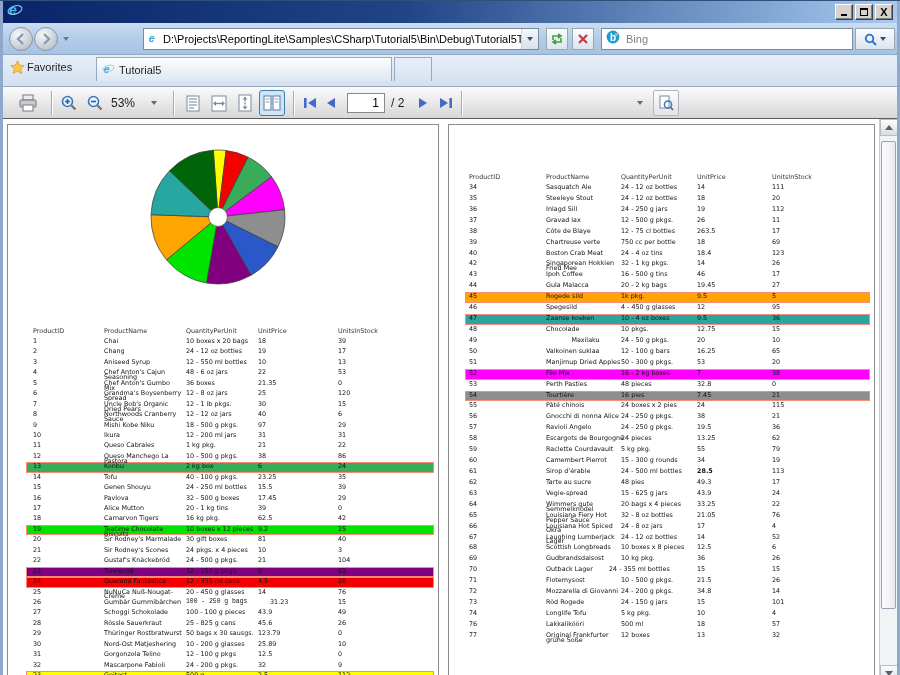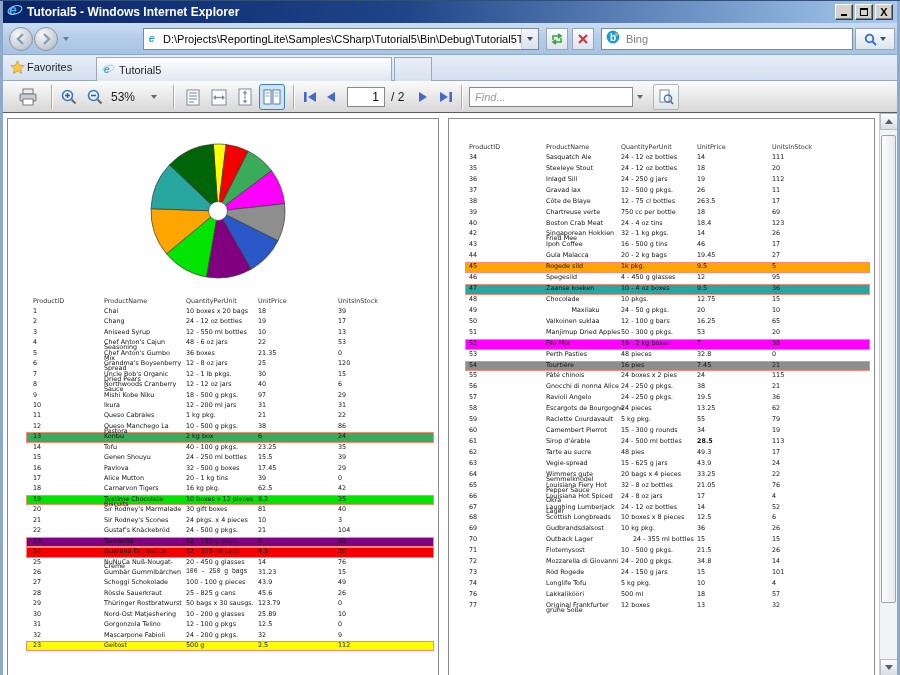--- a/index.html
+++ b/index.html
@@ -22,21 +22,21 @@
   .addr .ico{margin:0 3px;}
   .addr input{flex:1;border:0;outline:0;font-size:11px;color:#000;background:transparent;padding:0;}
   .addr .drop{width:17px;height:100%;border-left:1px solid #C8D2DC;background:linear-gradient(180deg,#F4F7FA,#D9E2EC);display:flex;align-items:center;justify-content:center;}
   .sqbtn{position:absolute;top:5px;width:22px;height:22px;background:linear-gradient(180deg,#FBFCFD,#DCE4EE);border:1px solid #98A6B8;display:flex;align-items:center;justify-content:center;}
   .search{position:absolute;left:598px;top:5px;width:252px;height:22px;background:#fff;border:1px solid #7A8A99;display:flex;align-items:center;}
   .search input{flex:1;border:0;outline:0;font-size:11px;background:transparent;color:#333;}
   .search input::placeholder{color:#808080;opacity:1;}
   .magbtn{position:absolute;left:852px;top:5px;width:40px;height:22px;background:linear-gradient(180deg,#FBFCFD,#DCE4EE);border:1px solid #98A6B8;display:flex;align-items:center;justify-content:center;gap:3px;}
   .tri{width:0;height:0;border-left:3px solid transparent;border-right:3px solid transparent;border-top:4px solid #3C5066;}
   
-  .favbar{position:relative;height:26px;background:linear-gradient(180deg,#E7EEF7,#D3E0EF);border-bottom:1px solid #98A8BE;}
+  .favbar{position:relative;height:32px;background:linear-gradient(180deg,#E7EEF7,#D3E0EF);border-bottom:1px solid #98A8BE;}
   .favlabel{position:absolute;left:24px;top:6px;font-size:11px;color:#1E1E1E;}
   .staric{position:absolute;left:7px;top:5px;}
   .tab{position:absolute;left:93px;top:2px;width:296px;height:24px;background:linear-gradient(180deg,#FDFDFE,#EAF0F7 60%,#DEE7F2);border:1px solid #98A8BE;border-bottom:0;display:flex;align-items:center;padding-left:5px;gap:4px;}
   .tab .tlabel{font-size:11px;color:#1E1E1E;}
   .tabstub{position:absolute;left:391px;top:2px;width:38px;height:24px;background:linear-gradient(180deg,#E9EFF7,#D8E2EF);border:1px solid #98A8BE;border-bottom:0;}
   
   .toolbar{position:relative;height:32px;background:linear-gradient(180deg,#FBFBFB,#E7E7E7 55%,#D7D7D7);border-bottom:1px solid #5C5C5C;}
   .tsep{position:absolute;top:4px;width:1px;height:24px;background:#ABABAB;box-shadow:1px 0 0 #FFFFFF;}
   .titem{position:absolute;top:3px;height:26px;display:flex;align-items:center;justify-content:center;}
   .tbtn{border:1px solid transparent;border-radius:2px;background:transparent;padding:0;display:flex;align-items:center;justify-content:center;}
@@ -44,21 +44,21 @@
   .zoomtxt{font-size:12px;color:#1A1A1A;}
   .pagebox{width:38px;height:20px;border:1px solid #898989;background:#fff;font-size:12px;text-align:right;padding-right:5px;outline:0;}
   .pagetotal{font-size:12px;color:#1A1A1A;}
   .findbox{width:164px;height:20px;border:1px solid #898989;background:#fff;font-size:11px;padding:0 5px;outline:0;}
   .findbox::placeholder{font-style:italic;color:#9A9A9A;opacity:1;}
   
   .content{position:relative;height:563px;background:#FFFFFF;overflow:hidden;}
   .page{position:absolute;top:5px;background:#fff;border:1px solid #8C8C8C;height:600px;}
   .page1{left:4px;width:432px;}
   .page2{left:445px;width:427px;}
-  .tblwrap{position:absolute;left:0;width:100%;}
+  .tblwrap{position:absolute;left:0;width:100%;margin-top:24px;}
   .trow{position:relative;}
   .cell{position:absolute;top:2px;font-size:6.4px;line-height:4.9px;color:#141414;font-family:"DejaVu Sans",sans-serif;white-space:nowrap;z-index:1;}
   .cell.c1{white-space:normal;width:79px;}
   .hdr .cell{color:#333;}
   .band{position:absolute;top:0;bottom:0;z-index:0;border:1px solid #F88A7A;}
   .vscroll{position:absolute;right:0;top:0;width:18px;height:100%;background:#F2F3F5;border-left:1px solid #C8CCD2;}
   .sbtn{position:absolute;left:0;width:18px;height:17px;background:linear-gradient(180deg,#FDFDFD,#D9DCE1);border:1px solid #B8BCC4;display:flex;align-items:center;justify-content:center;}
   .sbtn.up{top:0;} .sbtn.down{bottom:0;}
   .sthumb{position:absolute;left:1px;top:22px;width:15px;height:468px;background:linear-gradient(90deg,#FDFDFD,#E8EAEE);border:1px solid #9AA4B0;border-radius:2px;}
   .arr-up{width:0;height:0;border-left:4px solid transparent;border-right:4px solid transparent;border-bottom:5px solid #5A5E66;}
@@ -70,21 +70,20 @@
 
 <div class="win">
 
   <div class="titlebar">
     <span>
       <svg width="16" height="16" viewBox="0 0 16 16">
           <text x="2" y="13" font-size="14" font-weight="bold" font-style="italic" fill="#49B8F0">e</text>
           <ellipse cx="8" cy="8" rx="7.2" ry="4" fill="none" stroke="#8ED2F5" stroke-width="1" transform="rotate(-18 8 8)"></ellipse>
         </svg>
     </span>
-    <span class="title">Tutorial5 - Windows Internet Explorer</span>
     <div class="winbtns">
       <button class="wbtn"><span class="mini"></span></button>
       <button class="wbtn"><span class="maxi"></span></button>
       <button class="wbtn"><span class="closex">X</span></button>
     </div>
   </div>
 
   <div class="navbar">
     <div class="circbtn" style="left:6px">
       <svg width="12" height="12" viewBox="0 0 12 12">
@@ -268,23 +267,20 @@
       </div>
     <div class="titem" style="left:434px">
         <button class="tbtn">
       <svg width="16" height="14" viewBox="0 0 16 14">
             <path d="M2 2 L10 7 L2 12 Z" fill="#4668C8"></path>
             <rect x="11.4" y="2" width="2.6" height="10" fill="#4668C8"></rect>
           </svg>
     </button>
       </div>
     <div class="tsep" style="left:458px"></div>
-    <div class="titem" style="left:466px">
-        <input class="findbox" placeholder="Find..." style="">
-      </div>
     <div class="titem" style="left:634px">
         <span class="tri" style="border-top-color:#5A6B7E"></span>
       </div>
     <div class="titem" style="left:650px">
         <button class="tbtn" style="width:26px;height:26px;border:1px solid #B0B6BE;background:linear-gradient(180deg,#FCFCFC,#E2E4E8)">
       <svg width="16" height="16" viewBox="0 0 16 16">
             <rect x="2" y="1" width="9" height="12" fill="#fff" stroke="#7C8A9C"></rect>
             <circle cx="10" cy="9.5" r="3.6" fill="none" stroke="#3E76C0" stroke-width="1.5"></circle>
             <line x1="12.6" y1="12.4" x2="15" y2="15" stroke="#6E6E6E" stroke-width="1.8"></line>
           </svg>
@@ -494,21 +490,21 @@
             <span class="cell c0" style="left: 25px;">25</span>
             <span class="cell c1" style="left: 96px;">NuNuCa Nuß-Nougat-Creme</span>
             <span class="cell c2" style="left: 178px;">20 - 450 g glasses</span>
             <span class="cell c3" style="left: 250px;">14</span>
             <span class="cell c4" style="left: 330px;">76</span>
           </div>
           <div class="trow" style="height: 10.45px;">
             <span class="cell c0" style="left: 25px;">26</span>
             <span class="cell c1" style="left: 96px;">Gumbär Gummibärchen</span>
             <span class="cell c2" style="left: 178px; font-family: Liberation Mono, monospace;">100 - 250 g bags</span>
-            <span class="cell c3" style="left: 250px;">31.23</span>
+            <span class="cell c3" style="left: 262px;">31.23</span>
             <span class="cell c4" style="left: 330px;">15</span>
           </div>
           <div class="trow" style="height: 10.45px;">
             <span class="cell c0" style="left: 25px;">27</span>
             <span class="cell c1" style="left: 96px;">Schoggi Schokolade</span>
             <span class="cell c2" style="left: 178px;">100 - 100 g pieces</span>
             <span class="cell c3" style="left: 250px;">43.9</span>
             <span class="cell c4" style="left: 330px;">49</span>
           </div>
           <div class="trow" style="height: 10.45px;">
@@ -810,21 +806,21 @@
           <div class="trow" style="height: 10.93px;">
             <span class="cell c0" style="left: 20px;">69</span>
             <span class="cell c1" style="left: 97px;">Gudbrandsdalsost</span>
             <span class="cell c2" style="left: 172px;">10 kg pkg.</span>
             <span class="cell c3" style="left: 248px;">36</span>
             <span class="cell c4" style="left: 323px;">26</span>
           </div>
           <div class="trow" style="height: 10.93px;">
             <span class="cell c0" style="left: 20px;">70</span>
             <span class="cell c1" style="left: 97px;">Outback Lager</span>
-            <span class="cell c2" style="left: 184px;">24 - 355 ml bottles</span>
+            <span class="cell c2" style="left: 160px;">24 - 355 ml bottles</span>
             <span class="cell c3" style="left: 248px;">15</span>
             <span class="cell c4" style="left: 323px;">15</span>
           </div>
           <div class="trow" style="height: 10.93px;">
             <span class="cell c0" style="left: 20px;">71</span>
             <span class="cell c1" style="left: 97px;">Flotemysost</span>
             <span class="cell c2" style="left: 172px;">10 - 500 g pkgs.</span>
             <span class="cell c3" style="left: 248px;">21.5</span>
             <span class="cell c4" style="left: 323px;">26</span>
           </div>

